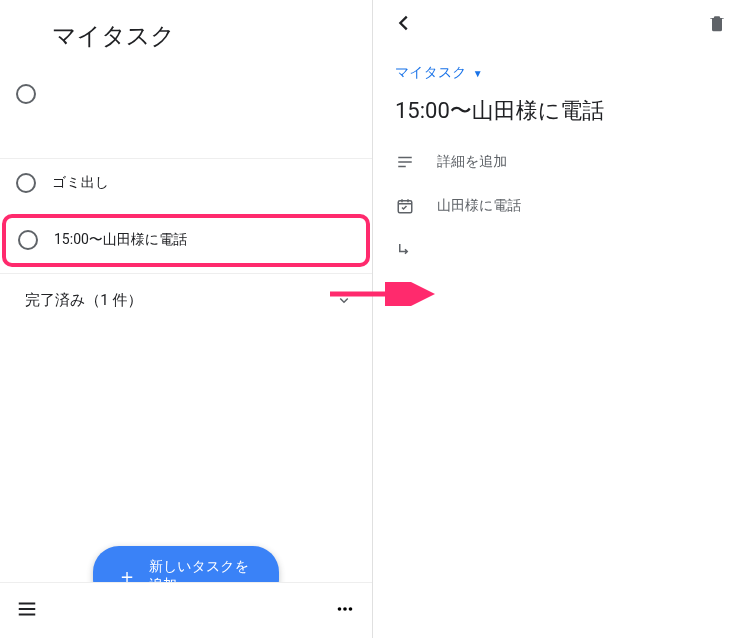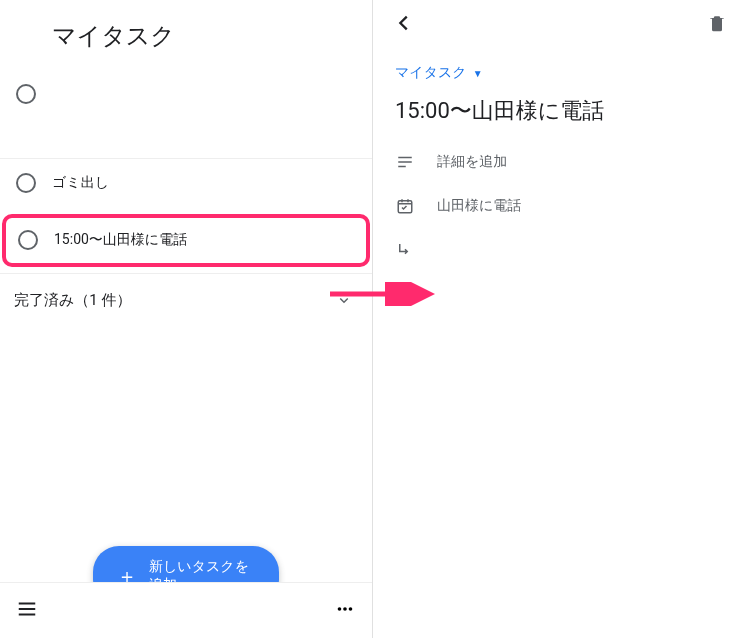--- a/index.html
+++ b/index.html
@@ -49,21 +49,21 @@
     .highlighted-wrap {
       border: 4px solid #ff2a6d;
       border-radius: 10px;
       margin: 6px 2px 6px 2px;
     }
     .highlighted-wrap .task-item { padding: 12px 12px; }
     .completed-row {
       display: flex;
       align-items: center;
       justify-content: space-between;
-      padding: 16px 18px 16px 14px;
+      padding: 16px 18px 16px 25px;
       font-size: 15px;
       border-top: 1px solid #eee;
     }
     .chevron-down {
       width: 20px; height: 20px; display: flex; align-items: center; justify-content: center;
     }
     .fab {
       position: absolute;
       bottom: 32px;
       left: 50%;

